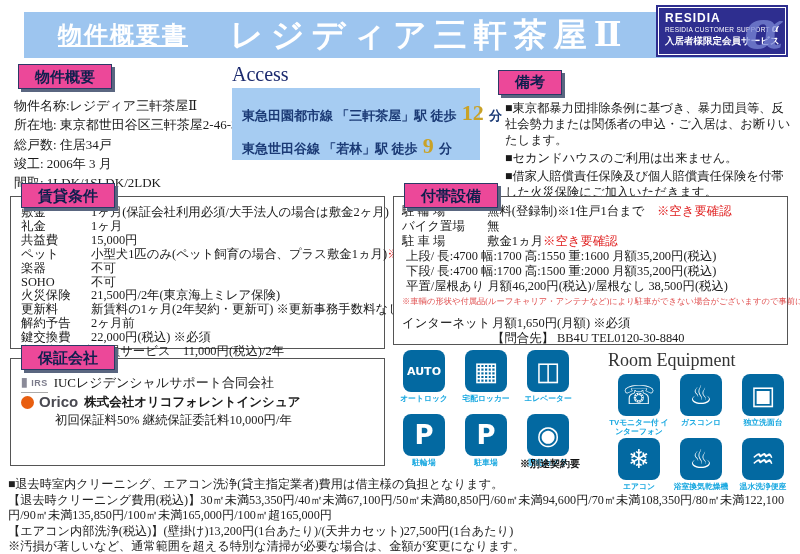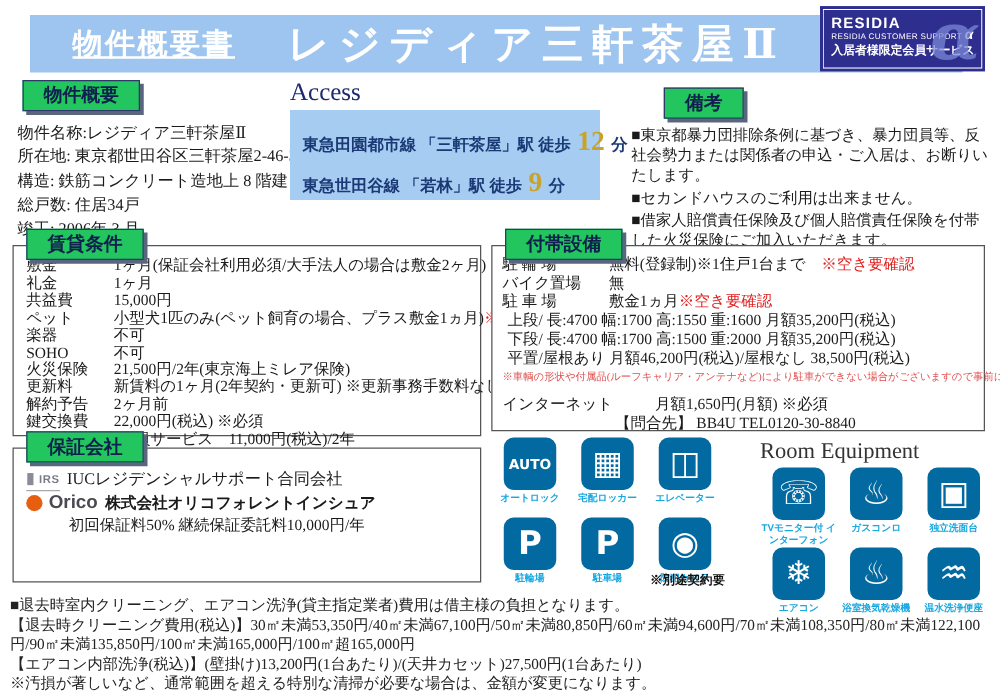--- a/index.html
+++ b/index.html
@@ -17,54 +17,54 @@
     border:2px solid #2e2e8f; box-shadow:inset 0 0 0 1px #ffffff; color:#fff; overflow:hidden;
     font-family:"Liberation Sans",sans-serif; padding:5px 6px 0 7px; }
   .logo-name { font-size:12px; letter-spacing:1px; font-weight:bold; line-height:12px; }
   .logo-support { font-size:6.5px; letter-spacing:.3px; line-height:9px; white-space:nowrap; }
   .logo-support .alpha { font-size:11px; font-weight:bold; font-style:italic; }
   .logo-service { font-size:9.5px; font-weight:bold; line-height:13px; white-space:nowrap; }
   .logo-watermark { position:absolute; right:2px; top:-8px; font-size:52px; font-style:italic; font-weight:bold;
     color:#7b88d6; opacity:.75; font-family:"DejaVu Serif",serif; }
 
   
-  .sec-label { display:inline-block; background:#22c55e; border:1px solid #2b3a66;
+  .sec-label { display:inline-block; background:#ec4899; border:1px solid #2b3a66;
     box-shadow:3px 3px 0 #5a6680; font-family:"Liberation Sans",sans-serif; font-weight:bold;
     font-size:15px; color:#0f1f4e; padding:2px 16px; line-height:19px; white-space:nowrap; }
 
   .sec-box { position:absolute; border:1px solid #555; background:#fff; }
   .sec-box .sec-label { position:absolute; top:-14px; left:10px; }
 
   
   .prop-rows { left:14px; top:96px; width:230px; font-size:13px; line-height:19.3px; white-space:nowrap; }
 
   
   .access-title { left:232px; top:63px; font-size:20px; color:#1c2a6e; }
   .access-box { left:232px; top:88px; width:248px; height:72px; background:#a6ccf2; padding:10px 8px 0 10px; }
   .access-line { font-size:13px; font-weight:bold; color:#1b3a75; line-height:30px; white-space:nowrap; }
   .access-num { font-size:22px; color:#c9a227; font-weight:bold; padding:0 2px; }
 
   
-  .remarks-label { left:531px; top:70px; }
+  .remarks-label { left:498px; top:70px;font-family:Liberation Serif, serif; }
   .remarks-body { left:505px; top:100px; width:288px; font-size:12.3px; line-height:16px; }
   .remarks-body .r-item { margin-bottom:2px; }
 
   
   .rental-box { left:10px; top:196px; width:375px; height:153px; padding:9px 8px 0 10px; }
   .rent-row { display:flex; font-size:12.4px; line-height:13.9px; white-space:nowrap; }
   .rent-term { width:70px; flex:none; }
   .red { color:#e01f1f; }
 
   
   .fac-box { left:393px; top:196px; width:395px; height:149px; padding:7px 6px 0 8px; }
   .fac-row { display:flex; font-size:12.4px; line-height:15px; white-space:nowrap; }
   .fac-term { width:85px; flex:none; }
   .fac-park { font-size:12.4px; line-height:15px; white-space:nowrap; padding-left:4px; }
   .fac-note { font-size:8.3px; color:#e05050; line-height:11px; margin-top:2px; white-space:nowrap; }
-  .fac-inet { display:flex; font-size:12.4px; line-height:15px; margin-top:9px; white-space:nowrap;gap:32px; }
+  .fac-inet { display:flex; font-size:12.4px; line-height:15px; margin-top:9px; white-space:nowrap; }
   .fac-inet-term { width:90px; flex:none; }
   .fac-inet2 { font-size:12.4px; line-height:15px; padding-left:90px; white-space:nowrap; }
 
   
   .guar-box { left:10px; top:358px; width:375px; height:108px; padding:14px 8px 0 10px; }
   .g-row { display:flex; align-items:center; font-size:13px; line-height:18px; white-space:nowrap; }
   .g-detail { font-size:12.4px; line-height:18px; padding-left:34px; white-space:nowrap; }
   .irs-logo { font-family:"Liberation Sans",sans-serif; font-size:9px; color:#7a7a8a; font-weight:bold;
     border-bottom:1px solid #aaa; margin-right:6px; letter-spacing:.5px; }
   .irs-glyph { color:#8a8a98; font-size:12px; }
@@ -106,21 +106,20 @@
         <span class="alpha">α</span>
       </div>
       <div class="logo-service">入居者様限定会員サービス</div>
     </div>
   </div>
 
   <span class="abs sec-label" style="left:18px; top:64px;">物件概要</span>
   <div class="abs prop-rows">
     <div>物件名称:レジディア三軒茶屋Ⅱ</div>
     <div>所在地: 東京都世田谷区三軒茶屋2-46-3</div>
-    <div>構造: 鉄筋コンクリート造地上 8 階建</div>
     <div>総戸数: 住居34戸</div>
     <div>竣工: 2006年 3 月</div>
     <div>間取: 1LDK/1SLDK/2LDK</div>
   </div>
 
   <div class="abs access-title">Access</div>
   <div class="abs access-box">
     <div class="access-line">
       <span>東急田園都市線 「三軒茶屋」駅  徒歩 </span><span class="access-num">12</span><span> 分</span>
     </div>

